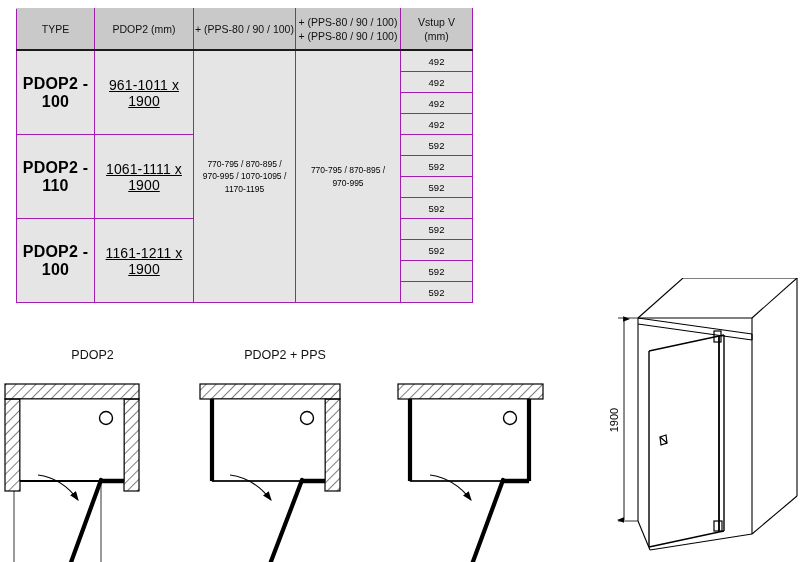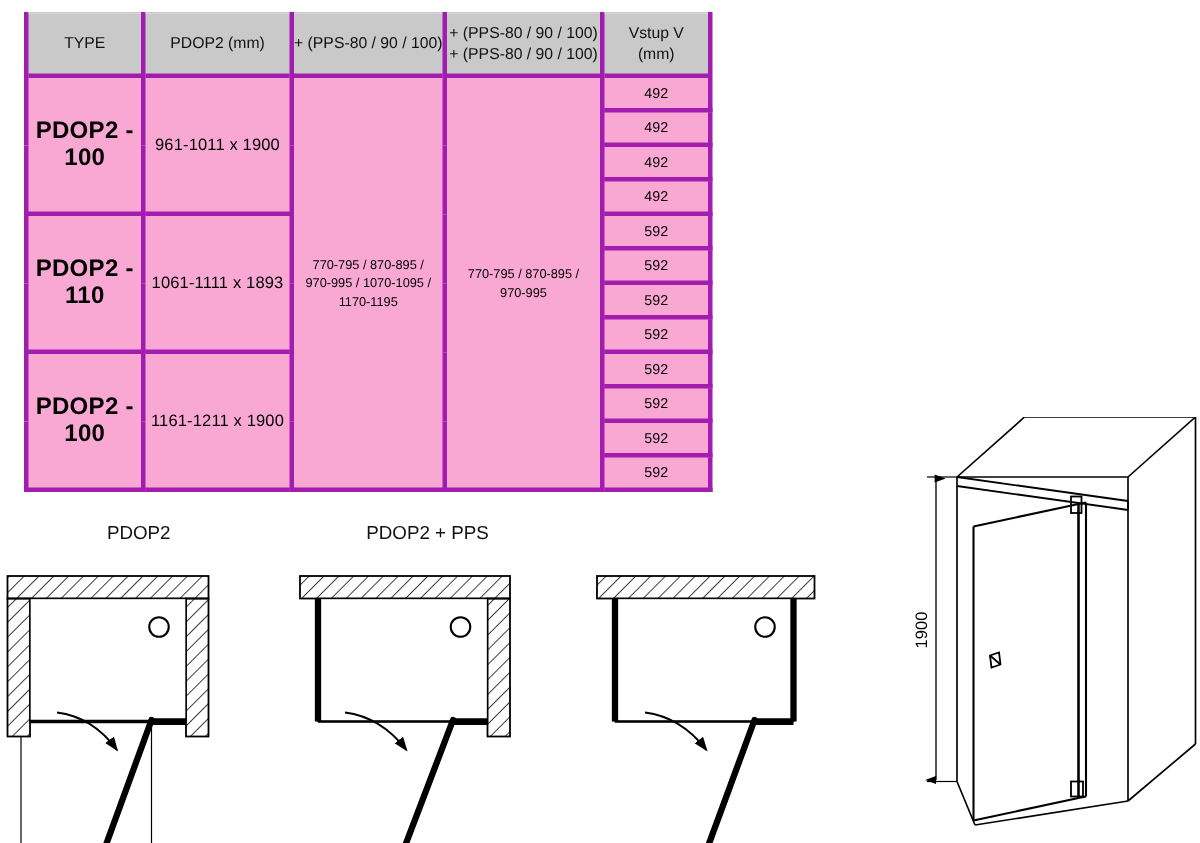--- a/index.html
+++ b/index.html
@@ -19,25 +19,25 @@
     position: absolute;
     left: 16px; top: 8px;
     width: 456px; height: 280px;
   }
   #spec-table table {
     border-collapse: collapse;
     width: 456px;
     table-layout: fixed;
   }
   #spec-table th, #spec-table td {
-    border: 3px solid #a21caf;
+    border: 1px solid #a21caf;
     padding: 0;
     text-align: center;
     vertical-align: middle;
-    background: #f9a8d4;
+    background: #e5e5e5;
   }
   #spec-table thead th {
     background: #c9c9c9;
     border-bottom: 2px solid #1a1a1a;
     border-top: 1px solid #c9c9c9;
     font-size: 10.5px;
     font-weight: normal;
     height: 40px;
     line-height: 1.35;
     color: #111;
@@ -47,22 +47,23 @@
   .col-pps1   { width: 102px; }
   .col-pps2   { width: 105px; }
   .col-vstup  { width: 72px; }
 
   td.type-cell {
     font-size: 16px;
     font-weight: bold;
     letter-spacing: 0.2px;
   }
   td.dim-cell {
-    font-size: 11px;
+    font-size: 14px;
     letter-spacing: 0.1px;
+    text-decoration: underline;
   }
   td.merged-cell {
     font-size: 8.5px;
     line-height: 1.45;
   }
   td.vstup-cell {
     font-size: 9.5px;
     height: 20px;
   }
   tr.group-start > td:not(.vstup-cell),
@@ -153,21 +154,21 @@
       </tr>
       <tr>
         <td class="vstup-cell">492</td>
       </tr>
       <tr>
         <td class="vstup-cell">492</td>
       </tr>
 
       <tr class="group-start">
         <td class="type-cell" rowspan="4">PDOP2 - 110</td>
-        <td class="dim-cell" rowspan="4">1061-1111 x 1893</td>
+        <td class="dim-cell" rowspan="4">1061-1111 x 1900</td>
         <td class="vstup-cell">592</td>
       </tr>
       <tr>
         <td class="vstup-cell">592</td>
       </tr>
       <tr>
         <td class="vstup-cell">592</td>
       </tr>
       <tr>
         <td class="vstup-cell">592</td>

